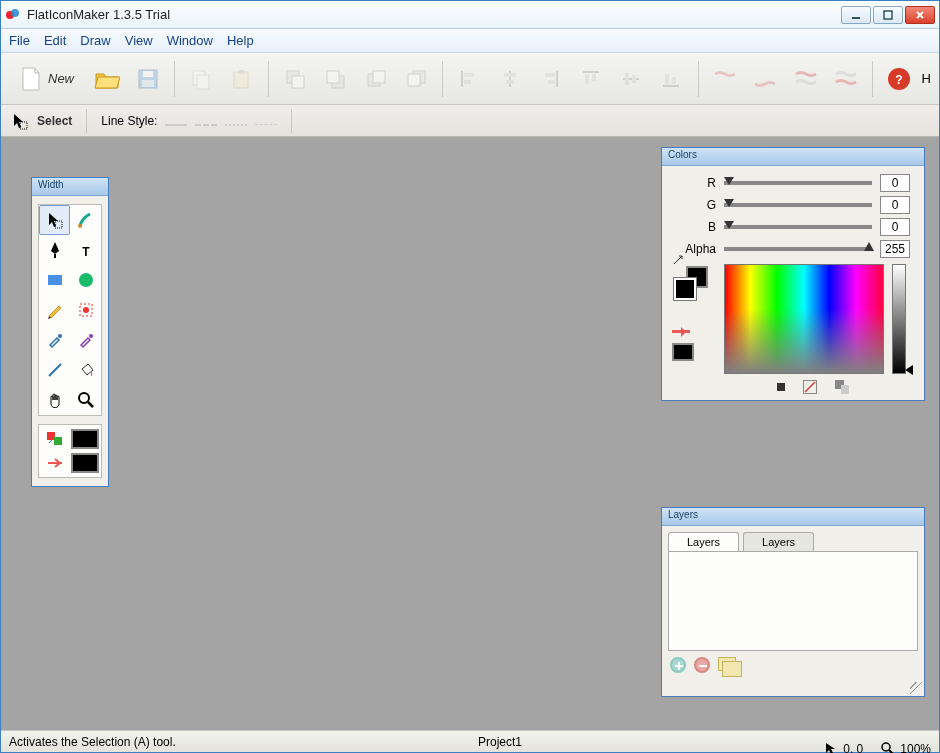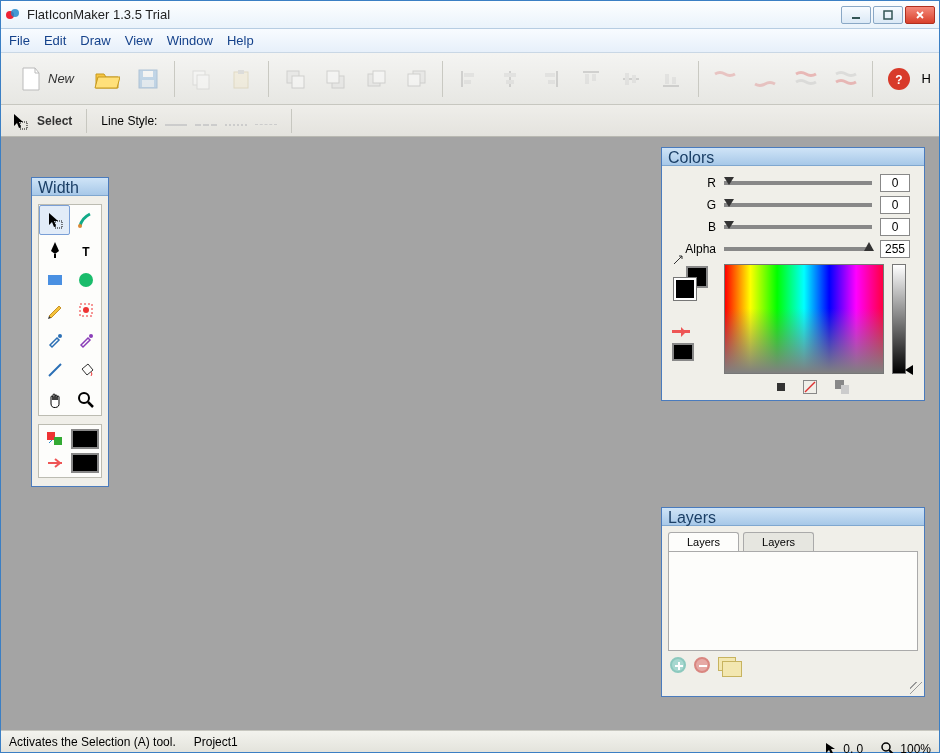--- a/index.html
+++ b/index.html
@@ -40,21 +40,21 @@
 .slider { width:120px; height:4px; background:#999; position:relative; }
 .slider .thumb{position:absolute;left:0;top:-4px;width:0;height:0;border-left:5px solid transparent;border-right:5px solid transparent;border-top:8px solid #333;}
 .wval{width:32px;height:20px;border:1px solid #999;background:#fff;padding:1px 3px;}
 .vsep{width:1px;height:24px;background:#c7c7c0;}
 
 
 .workspace { flex:1; background:#a4a4a4; position:relative; overflow:hidden; }
 
 
 .panel { position:absolute; background:#f0efe9; border:1px solid #4a7bbd; }
-.panel .phead { height:18px; background:linear-gradient(#cfe4f7,#a7c8e8); padding:1px 6px; font-size:16px; color:#1b3f66; border-bottom:1px solid #7fa7cf; }
+.panel .phead { height:18px; background:linear-gradient(#cfe4f7,#a7c8e8); padding:1px 6px; font-size:10px; color:#1b3f66; border-bottom:1px solid #7fa7cf; }
 .panel .pbody { padding:4px; }
 
 
 .tools-panel { left:30px; top:40px; width:78px; }
 .tools-grid { display:grid; grid-template-columns:1fr 1fr; border:1px solid #bcbcb2; background:#fdfdfb; margin:4px 2px 8px 2px;}
 .tool { height:30px; display:flex; align-items:center; justify-content:center; }
 .tool.selected { border:1px solid #7a9fd6; background:#e2ecf8; border-radius:2px; }
 .colorpick-block{ margin:4px 2px; border:1px solid #bcbcb2; background:#fdfdfb; padding:4px; display:grid; grid-template-columns:1fr 1fr; gap:4px;}
 .swatch{width:28px;height:20px;border:2px solid #888;background:#000;}
 .swatch.fg{background:#000;}
@@ -98,21 +98,21 @@
 .la-del{background:#e6a9a5;border:2px solid #d98680;position:relative;}
 .la-del::before{content:"";position:absolute;left:3px;top:6px;width:8px;height:2px;background:#fff;}
 .la-dup{width:18px;height:14px;border:1px solid #c7b35f;background:#f3e7b0;position:relative;border-radius:0;}
 .la-dup::after{content:"";position:absolute;left:3px;top:3px;width:18px;height:14px;border:1px solid #c7b35f;background:#f3e7b0;}
 .resize-grip{position:absolute;right:2px;bottom:2px;width:12px;height:12px;background:
  linear-gradient(135deg,transparent 0 4px,#999 4px 5px,transparent 5px 8px,#999 8px 9px,transparent 9px 12px);}
 
 
 .status { height:22px; background:linear-gradient(#f3f3ee,#e3e3dc); border-top:1px solid #c7c7c0; display:flex; align-items:center; padding:0 8px; font-size:12px; gap:18px;}
 .status .s-left{flex:0 0 auto;}
-.status .s-mid{flex:1;text-align:left;}
+.status .s-mid{flex:1;text-align:center;}
 .status .s-coord,.status .s-zoom{display:flex;align-items:center;gap:5px;margin-top:15px;}
 </style>
 </head>
 <body>
 
 <div class="window">
 
   <div class="titlebar">
     <span class="appicon">
       <svg width="14" height="14">

